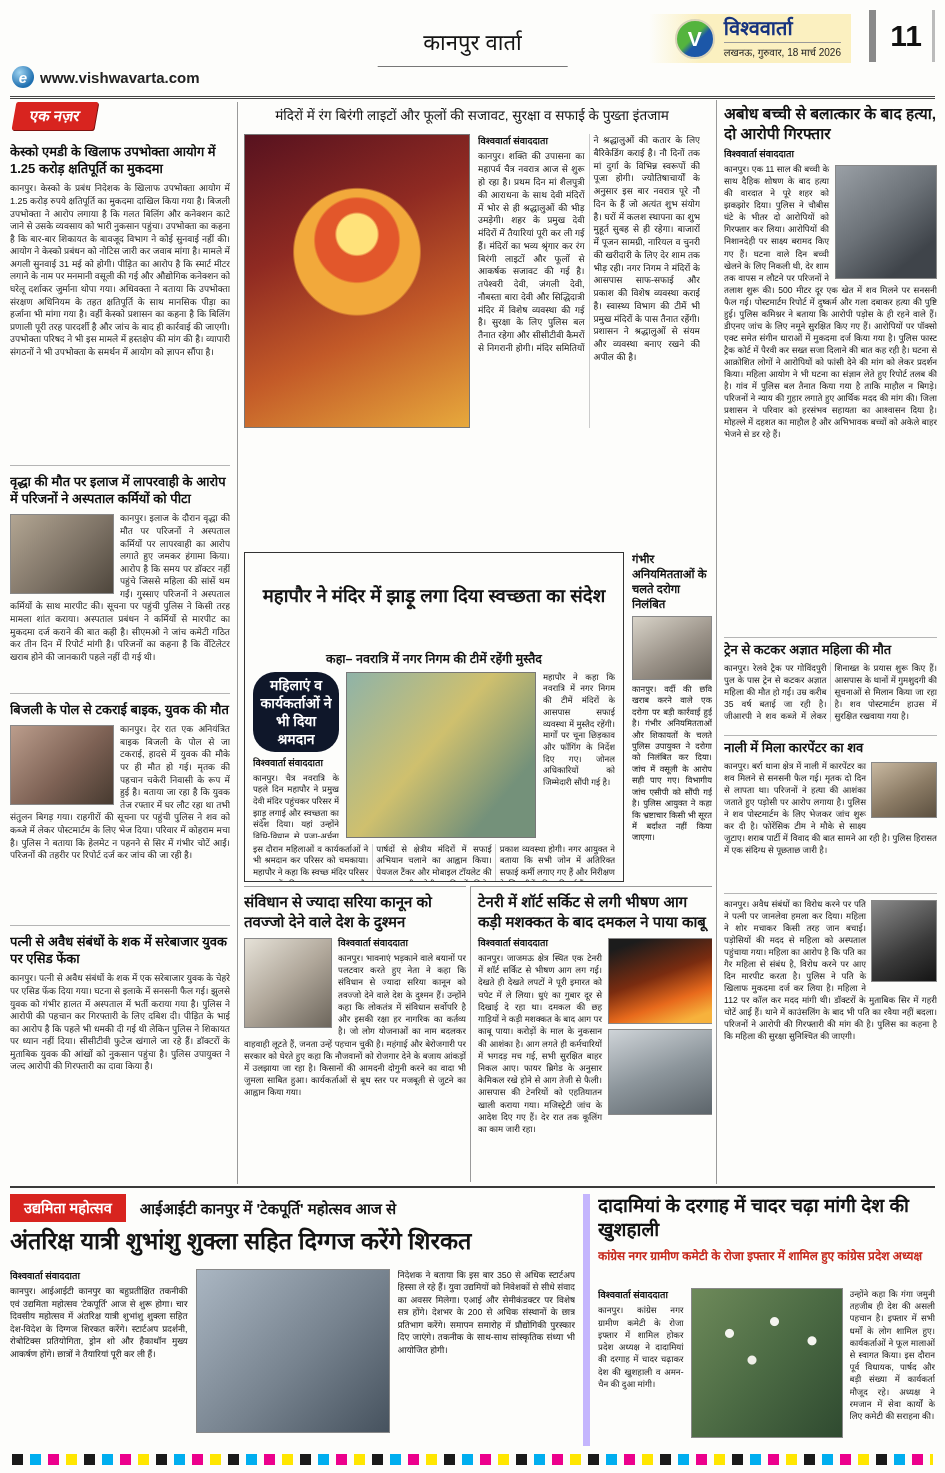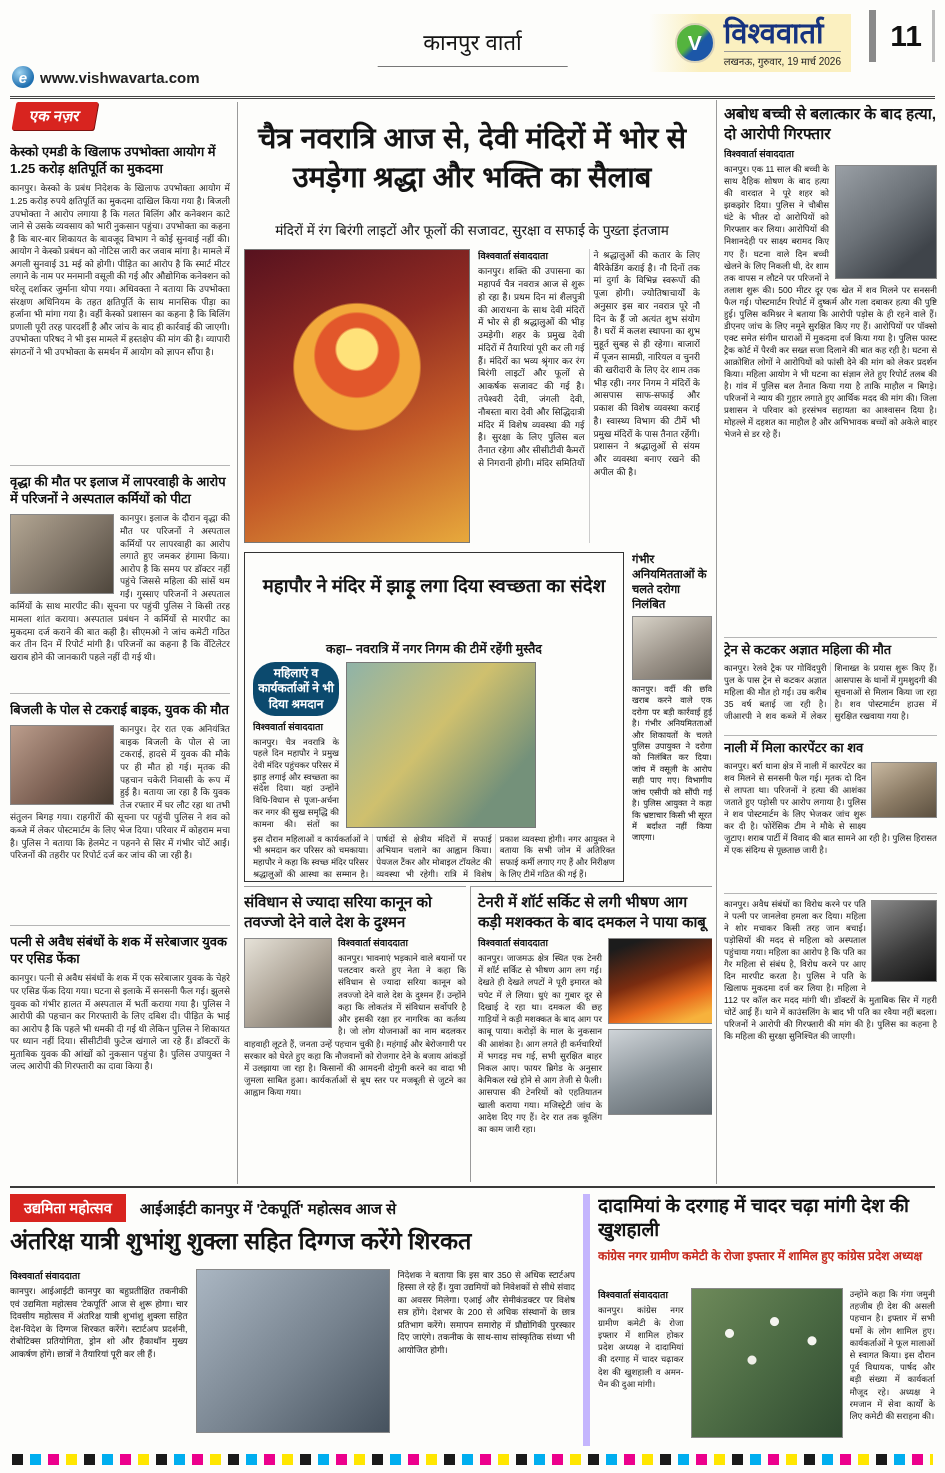--- a/index.html
+++ b/index.html
@@ -16,21 +16,21 @@
          display:flex;align-items:center;justify-content:center;}
   .stitle{position:absolute;left:50%;top:20px;transform:translateX(-50%);
           font-size:22px;font-weight:normal;padding:0 46px 10px;border-bottom:1px solid #777;white-space:nowrap;}
   .mast{position:absolute;right:84px;top:8px;display:flex;align-items:center;gap:9px;
         background:linear-gradient(90deg,rgba(251,240,192,0),#fbf0c0 25%,#fbf0c0);
         padding:4px 10px 4px 26px;}
   .mlogo{width:40px;height:40px;border-radius:50%;flex:none;
          background:linear-gradient(135deg,#54b43e 45%,#1c57a8 58%);
          color:#fff;display:flex;align-items:center;justify-content:center;
          font-size:21px;font-weight:bold;border:2px solid #d9d2b8;box-sizing:border-box;}
-  .mname{display:block;font-size:29px;font-weight:bold;color:#16337f;line-height:1.05;}
+  .mname{display:block;font-size:20px;font-weight:bold;color:#16337f;line-height:1.05;}
   .mdate{display:block;font-size:10px;color:#222;margin-top:3px;border-top:1px solid #999;padding-top:2px;}
   .pnum{position:absolute;right:0;top:4px;height:52px;padding:0 10px 0 14px;
         border-left:7px solid #8a8a8a;border-right:3px solid #bbb;
         font-size:30px;font-weight:bold;display:flex;align-items:center;color:#111;}
   
   .sb{position:absolute;left:10px;top:102px;width:228px;height:1082px;
       border-right:1px solid #9a9a9a;padding-right:7px;box-sizing:border-box;}
   .sbtab{display:inline-block;background:#d8241f;color:#fff;font-size:15px;font-weight:bold;
          padding:3px 16px 5px;border-radius:2px;transform:skewX(-10deg);
          box-shadow:1px 1px 0 #7e120f;margin:0 0 6px 4px;}
@@ -50,25 +50,25 @@
     background:
       radial-gradient(circle at 50% 34%, #ffe27a 0 9%, transparent 10%),
       radial-gradient(circle at 50% 36%, #e2572b 0 19%, transparent 20%),
       radial-gradient(circle at 50% 40%, #f2a93b 0 30%, transparent 31%),
       linear-gradient(155deg,#57121f,#8f2a22 35%,#c35a28 65%,#e7a93c);}
   .leadtxt{flex:1;font-size:9px;line-height:1.42;text-align:justify;
            column-count:2;column-gap:9px;column-rule:1px solid #ccc;overflow:hidden;}
   .byline{font-weight:bold;font-size:9.5px;display:block;margin-bottom:3px;}
   
   .mayor{position:absolute;left:244px;top:552px;width:380px;height:330px;
-         border:1.5px solid #333;box-sizing:border-box;padding:6px 8px;overflow:hidden;}
+         border:1.5px solid #333;box-sizing:border-box;padding:16px 8px;overflow:hidden;}
   .mayorh{font-size:18.5px;font-weight:bold;text-align:center;line-height:1.3;height:50px;overflow:hidden;}
   .mayorsub{font-size:12.5px;font-weight:bold;text-align:center;height:18px;overflow:hidden;margin:2px 0 4px;}
   .mayorrow{display:flex;gap:7px;height:166px;}
-  .minset{background:#0c4a6e;color:#fff;font-size:12px;font-weight:bold;padding:4px 5px;
+  .minset{background:#0f172a;color:#fff;font-size:14px;font-weight:bold;padding:4px 5px;
           line-height:1.3;margin-bottom:4px;text-align:center;border-radius:22px;}
   .mcol{width:86px;flex:none;font-size:8.5px;line-height:1.38;text-align:justify;overflow:hidden;}
   .mcol2{flex:1;font-size:8.5px;line-height:1.38;text-align:justify;overflow:hidden;}
   .mph{width:188px;flex:none;border:1px solid #777;
        background:linear-gradient(130deg,#8fb3a8,#cfc06e 45%,#74917a 80%);}
   .mbottom{margin-top:6px;font-size:8.5px;line-height:1.38;text-align:justify;
            column-count:3;column-gap:8px;column-rule:1px solid #ccc;height:72px;overflow:hidden;}
   
   .daroga{position:absolute;left:632px;top:552px;width:80px;height:330px;overflow:hidden;}
   .darogah{font-size:11.5px;font-weight:bold;line-height:1.3;margin-bottom:4px;}
@@ -142,21 +142,21 @@
   <header class="hdr">
     <div class="site">
       <span class="globe">e</span>
       <span>www.vishwavarta.com</span>
     </div>
     <div class="stitle">कानपुर वार्ता</div>
     <div class="mast">
       <span class="mlogo">V</span>
       <span>
         <span class="mname">विश्ववार्ता</span>
-        <span class="mdate">लखनऊ,   गुरुवार, 19 मार्च 2026</span>
+        <span class="mdate">लखनऊ,   गुरुवार, 18 मार्च 2026</span>
       </span>
     </div>
     <div class="pnum">11</div>
   </header>
 
   <aside class="sb">
     <span class="sbtab">एक नज़र</span>
 
     <article class="sbart h330">
       <div class="sbh">केस्को एमडी के खिलाफ उपभोक्ता आयोग में 1.25 करोड़ क्षतिपूर्ति का मुकदमा</div>
@@ -175,41 +175,41 @@
       <div class="sbb">कानपुर। देर रात एक अनियंत्रित बाइक बिजली के पोल से जा टकराई, हादसे में युवक की मौके पर ही मौत हो गई। मृतक की पहचान चकेरी निवासी के रूप में हुई है। बताया जा रहा है कि युवक तेज रफ्तार में घर लौट रहा था तभी संतुलन बिगड़ गया। राहगीरों की सूचना पर पहुंची पुलिस ने शव को कब्जे में लेकर पोस्टमार्टम के लिए भेज दिया। परिवार में कोहराम मचा है। पुलिस ने बताया कि हेलमेट न पहनने से सिर में गंभीर चोटें आईं। परिजनों की तहरीर पर रिपोर्ट दर्ज कर जांच की जा रही है।</div>
     </article>
 
     <article class="sbart h250" style="border-bottom:none;">
       <div class="sbh">पत्नी से अवैध संबंधों के शक में सरेबाजार युवक पर एसिड फेंका</div>
       <div class="sbb">कानपुर। पत्नी से अवैध संबंधों के शक में एक सरेबाजार युवक के चेहरे पर एसिड फेंक दिया गया। घटना से इलाके में सनसनी फैल गई। झुलसे युवक को गंभीर हालत में अस्पताल में भर्ती कराया गया है। पुलिस ने आरोपी की पहचान कर गिरफ्तारी के लिए दबिश दी। पीड़ित के भाई का आरोप है कि पहले भी धमकी दी गई थी लेकिन पुलिस ने शिकायत पर ध्यान नहीं दिया। सीसीटीवी फुटेज खंगाले जा रहे हैं। डॉक्टरों के मुताबिक युवक की आंखों को नुकसान पहुंचा है। पुलिस उपायुक्त ने जल्द आरोपी की गिरफ्तारी का दावा किया है।</div>
     </article>
   </aside>
 
   <section class="lead">
-    <h1 class="leadh">चैत्र नवरात्रि आज से, देवी मंदिरों में भोर से उमड़ेगा श्रद्धा और भक्ति का सैलाब</h1>
     <div class="leadsub">मंदिरों में रंग बिरंगी लाइटों और फूलों की सजावट, सुरक्षा व सफाई के पुख्ता इंतजाम</div>
     <div class="leadrow">
       <div class="leadph"></div>
       <div class="leadtxt">
         <span class="byline">विश्ववार्ता संवाददाता</span>
         <span>कानपुर। शक्ति की उपासना का महापर्व चैत्र नवरात्र आज से शुरू हो रहा है। प्रथम दिन मां शैलपुत्री की आराधना के साथ देवी मंदिरों में भोर से ही श्रद्धालुओं की भीड़ उमड़ेगी। शहर के प्रमुख देवी मंदिरों में तैयारियां पूरी कर ली गई हैं। मंदिरों का भव्य श्रृंगार कर रंग बिरंगी लाइटों और फूलों से आकर्षक सजावट की गई है। तपेश्वरी देवी, जंगली देवी, नौबस्ता बारा देवी और सिद्धिदात्री मंदिर में विशेष व्यवस्था की गई है। सुरक्षा के लिए पुलिस बल तैनात रहेगा और सीसीटीवी कैमरों से निगरानी होगी। मंदिर समितियों ने श्रद्धालुओं की कतार के लिए बैरिकेडिंग कराई है। नौ दिनों तक मां दुर्गा के विभिन्न स्वरूपों की पूजा होगी। ज्योतिषाचार्यों के अनुसार इस बार नवरात्र पूरे नौ दिन के हैं जो अत्यंत शुभ संयोग है। घरों में कलश स्थापना का शुभ मुहूर्त सुबह से ही रहेगा। बाजारों में पूजन सामग्री, नारियल व चुनरी की खरीदारी के लिए देर शाम तक भीड़ रही। नगर निगम ने मंदिरों के आसपास साफ-सफाई और प्रकाश की विशेष व्यवस्था कराई है। स्वास्थ्य विभाग की टीमें भी प्रमुख मंदिरों के पास तैनात रहेंगी। प्रशासन ने श्रद्धालुओं से संयम और व्यवस्था बनाए रखने की अपील की है।</span>
       </div>
     </div>
   </section>
 
   <section class="mayor">
     <h2 class="mayorh">महापौर ने मंदिर में झाड़ू लगा दिया स्वच्छता का संदेश</h2>
     <div class="mayorsub">कहा– नवरात्रि में नगर निगम की टीमें रहेंगी मुस्तैद</div>
     <div class="mayorrow">
       <div class="mcol">
         <div class="minset">महिलाएं व कार्यकर्ताओं ने भी दिया श्रमदान</div>
         <span class="byline">विश्ववार्ता संवाददाता</span>
         <span>कानपुर। चैत्र नवरात्रि के पहले दिन महापौर ने प्रमुख देवी मंदिर पहुंचकर परिसर में झाड़ू लगाई और स्वच्छता का संदेश दिया। यहां उन्होंने विधि-विधान से पूजा-अर्चना कर नगर की सुख समृद्धि की कामना की। संतों का आशीर्वाद भी लिया।</span>
       </div>
       <div class="mph"></div>
+      <div class="mcol2">महापौर ने कहा कि नवरात्रि में नगर निगम की टीमें मंदिरों के आसपास सफाई व्यवस्था में मुस्तैद रहेंगी। मार्गों पर चूना छिड़काव और फॉगिंग के निर्देश दिए गए। जोनल अधिकारियों को जिम्मेदारी सौंपी गई है।</div>
     </div>
     <div class="mbottom">इस दौरान महिलाओं व कार्यकर्ताओं ने भी श्रमदान कर परिसर को चमकाया। महापौर ने कहा कि स्वच्छ मंदिर परिसर श्रद्धालुओं की आस्था का सम्मान है। पार्षदों से क्षेत्रीय मंदिरों में सफाई अभियान चलाने का आह्वान किया। पेयजल टैंकर और मोबाइल टॉयलेट की व्यवस्था भी रहेगी। रात्रि में विशेष प्रकाश व्यवस्था होगी। नगर आयुक्त ने बताया कि सभी जोन में अतिरिक्त सफाई कर्मी लगाए गए हैं और निरीक्षण के लिए टीमें गठित की गई हैं।</div>
   </section>
 
   <section class="daroga">
     <div class="darogah">गंभीर अनियमितताओं के चलते दरोगा निलंबित</div>
     <div class="darogaph"></div>
     <div class="darogab">कानपुर। वर्दी की छवि खराब करने वाले एक दरोगा पर बड़ी कार्रवाई हुई है। गंभीर अनियमितताओं और शिकायतों के चलते पुलिस उपायुक्त ने दरोगा को निलंबित कर दिया। जांच में वसूली के आरोप सही पाए गए। विभागीय जांच एसीपी को सौंपी गई है। पुलिस आयुक्त ने कहा कि भ्रष्टाचार किसी भी सूरत में बर्दाश्त नहीं किया जाएगा।</div>
   </section>
 

